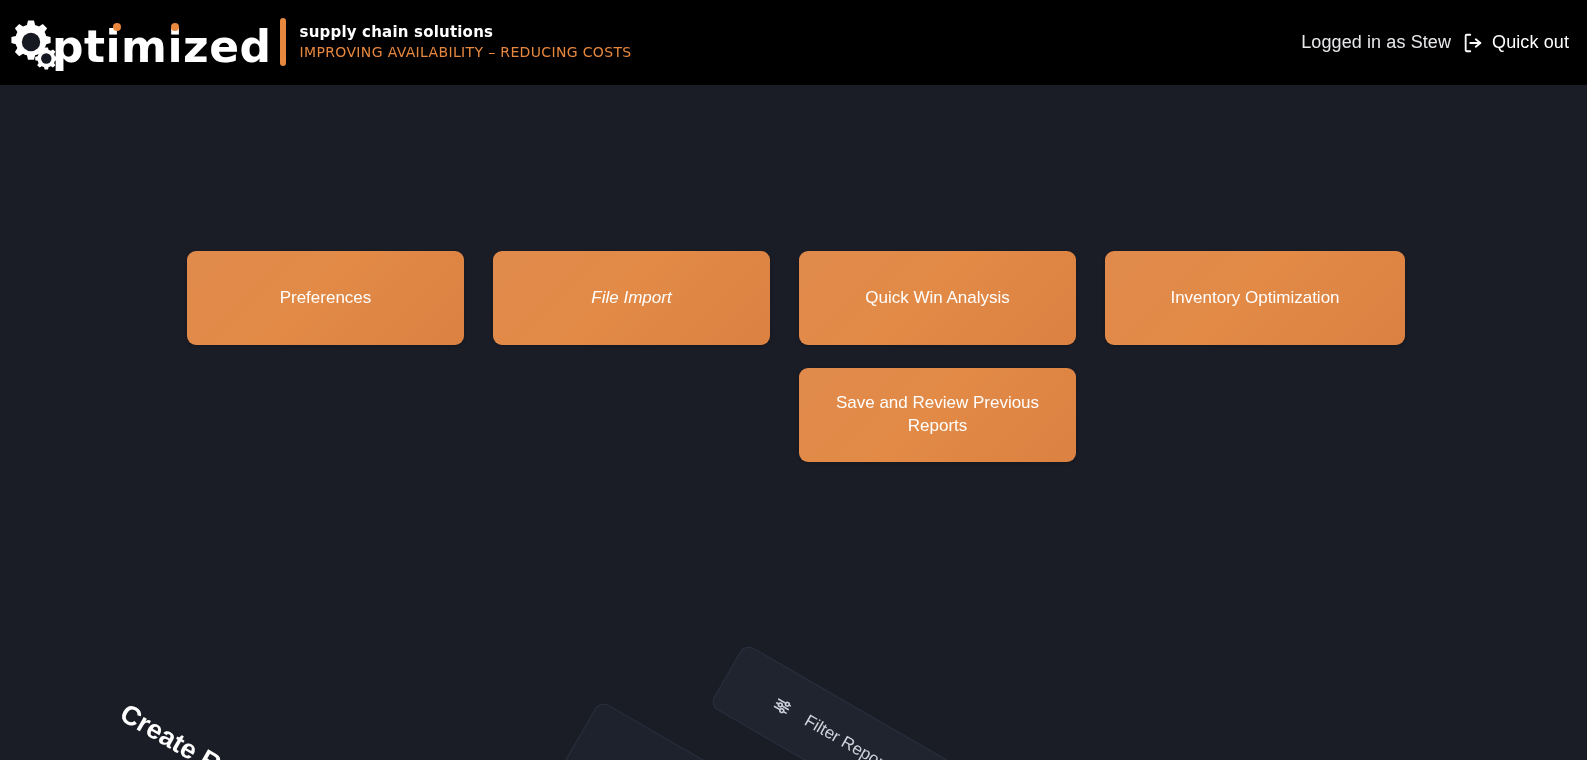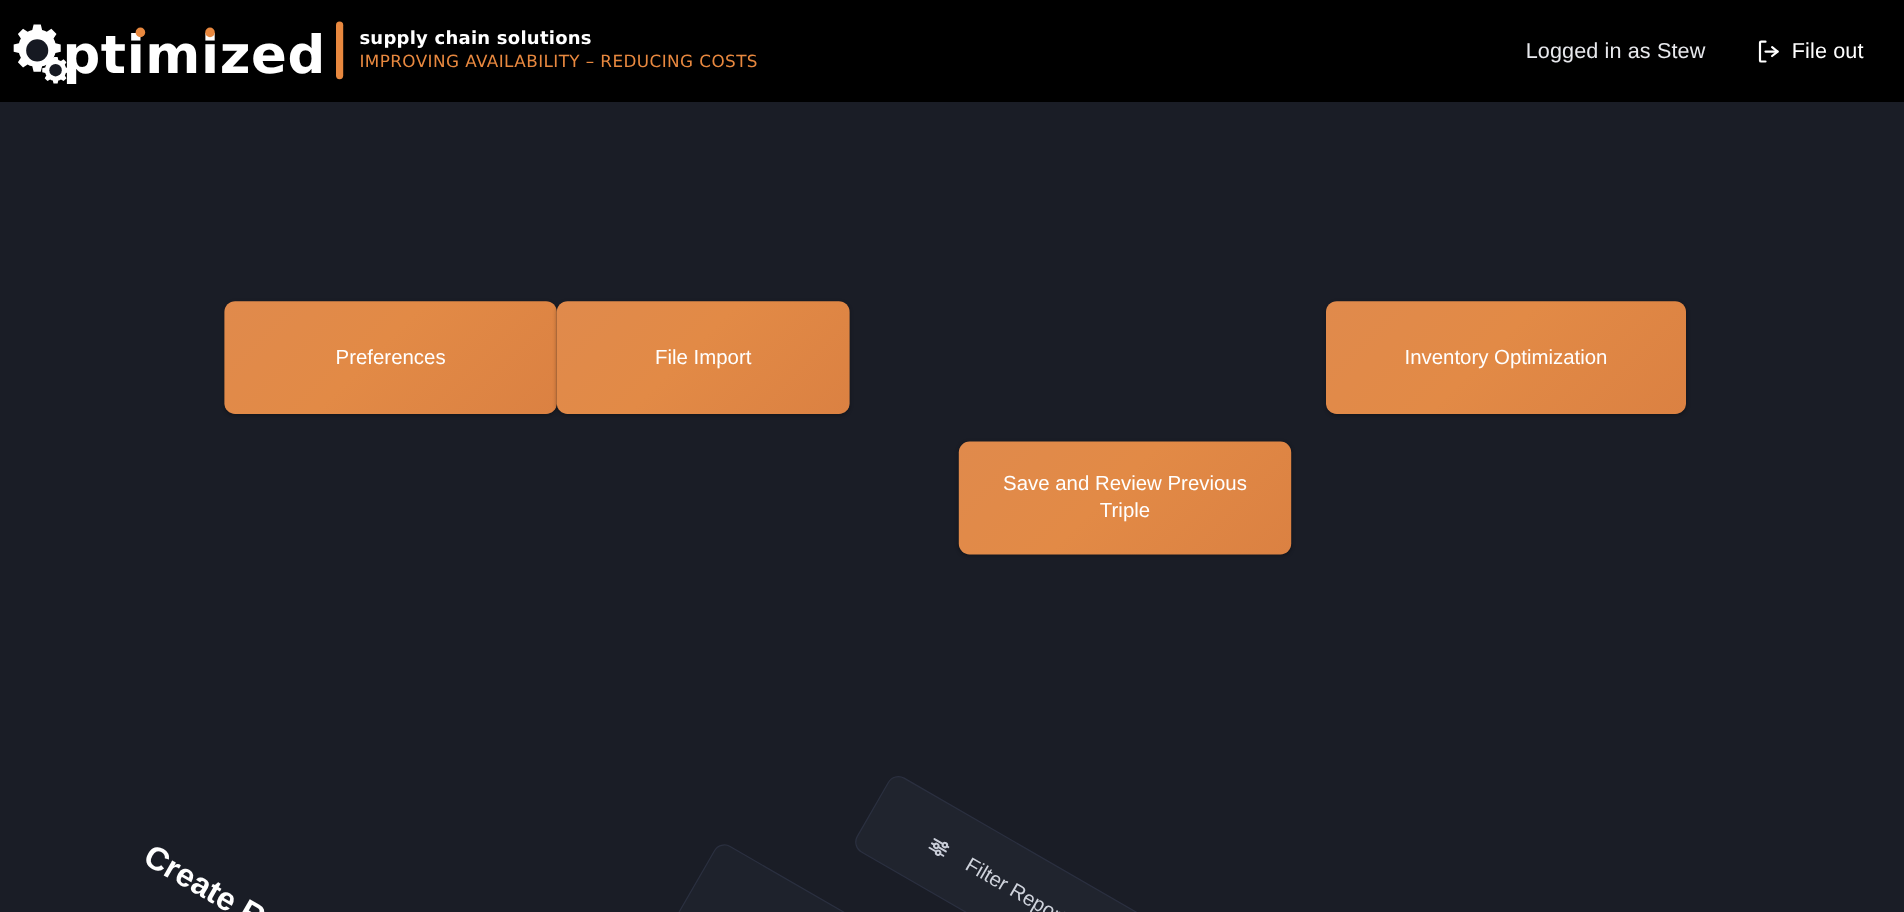--- a/index.html
+++ b/index.html
@@ -52,21 +52,21 @@
     letter-spacing:0.2px; line-height:1.2;
   }
   .tagline-sub {
     font-family:"DejaVu Sans", sans-serif;
     font-size:14px; font-weight:400; color:#e8883f;
     letter-spacing:0.35px; margin-top:3px;
   }
 
   .header-right {
     margin-left:auto; display:flex; align-items:center;
-    padding-right:34px; gap:42px;
+    padding-right:18px; gap:11px;
   }
   .logged-in {
     font-size:18px; color:#e8e9ed; letter-spacing:0.1px;
   }
   .signout {
     display:flex; align-items:center; gap:8px;
     font-size:18px; color:#ffffff; cursor:pointer;
     letter-spacing:0.1px;
   }
   .signout svg { display:block; }
@@ -84,21 +84,21 @@
     cursor:pointer; border:none;
     font-family:"Liberation Sans", sans-serif;
     box-shadow:0 1px 3px rgba(0,0,0,0.25);
     padding:0 14px;
   }
 
   .r1 { top:166px; height:94px; }
   .r2 { top:283px; height:94px; }
 
   .b-pref { left:187px;  width:277px; }
-  .b-file { left:464px;  width:244px; }
+  .b-file { left:493px;  width:277px;font-style:italic; }
   .b-quick{ left:799px;  width:277px; }
   .b-inv  { left:1105px; width:300px; }
   .b-trip { left:493px;  width:277px; }
   .b-save { left:799px;  width:277px; }
 
   
   .deco {
     position:absolute; left:0; top:0; width:1587px; height:760px;
     overflow:hidden; pointer-events:none;
   }
@@ -170,36 +170,37 @@
   <div class="header-right">
     <span class="logged-in">Logged in as Stew</span>
     <span class="signout">
       <span class="f-icon">
         <svg width="22" height="22" viewBox="0 0 24 24" fill="none" stroke="#ffffff" stroke-width="2" stroke-linecap="round" stroke-linejoin="round">
           <path d="M9 3 H5 a1 1 0 0 0 -1 1 v16 a1 1 0 0 0 1 1 h4"></path>
           <polyline points="15,16 20,12 15,8"></polyline>
           <line x1="20" y1="12" x2="9" y2="12"></line>
         </svg>
       </span>
-      <span>File out</span>
+      <span>Quick out</span>
     </span>
   </div>
 </div>
 
 <div class="main">
 
   <button class="btn r1 b-pref">Preferences</button>
 
   <button class="btn r1 b-file">File Import</button>
 
+  <button class="btn r1 b-quick">Quick Win Analysis</button>
 
   <button class="btn r1 b-inv">Inventory Optimization</button>
 
 
-  <button class="btn r2 b-save">Save and Review Previous Triple</button>
+  <button class="btn r2 b-save">Save and Review Previous Reports</button>
 </div>
 
 <div class="deco">
 
   <div class="deco-panel deco-create"></div>
 
   <div class="deco-create-title">Create R</div>
 
   <div class="deco-panel deco-filter">
     <span class="f-icon">

